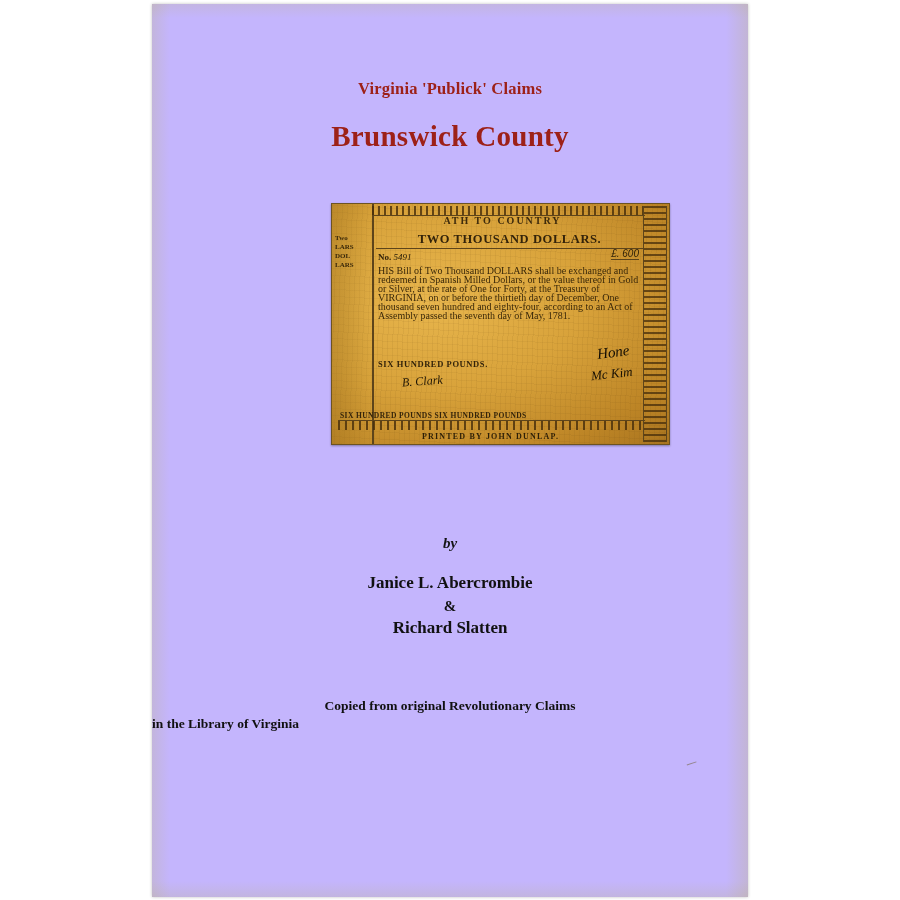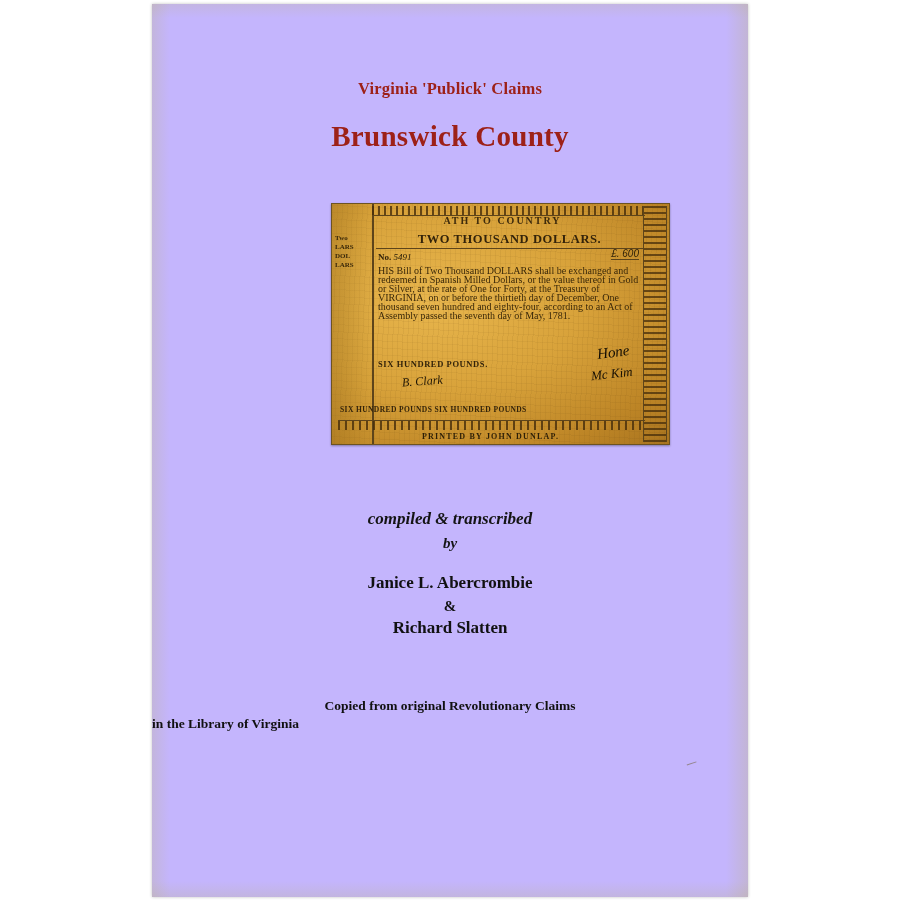--- a/index.html
+++ b/index.html
@@ -222,21 +222,21 @@
     position: absolute;
     right: 36px; top: 162px;
     font-family: "Liberation Serif", serif;
     font-style: italic;
     font-size: 13px;
     color: #120c03;
     transform: rotate(-6deg);
   }
   #note-figure .pounds-row {
     position: absolute;
-    left: 8px; right: 28px; bottom: 30px;
+    left: 8px; right: 28px; bottom: 24px;
     font-family: "Liberation Serif", serif;
     font-size: 7.5px;
     font-weight: bold;
     letter-spacing: 0.4px;
     color: #33230a;
     white-space: nowrap;
     overflow: hidden;
   }
   #note-figure .printer {
     position: absolute;
@@ -385,21 +385,20 @@
 
       <div class="sixhundred">SIX HUNDRED POUNDS.</div>
       <div class="sig1">B. Clark</div>
       <div class="sig2">Hone</div>
       <div class="sig3">Mc Kim</div>
 
       <div class="pounds-row">SIX HUNDRED POUNDS   SIX HUNDRED POUNDS</div>
       <div class="printer">PRINTED BY JOHN DUNLAP.</div>
     </div>
 
-    <div class="credit-compiled">compiled &amp; transcribed</div>
     <div class="credit-by">by</div>
 
     <div class="author1">Janice L. Abercrombie</div>
     <div class="author-amp">&amp;</div>
     <div class="author2">Richard Slatten</div>
 
     <div class="source-line1">Copied from original Revolutionary Claims</div>
     <div class="source-line2">in the Library of Virginia</div>
 
     <div class="paper-mark"></div>

